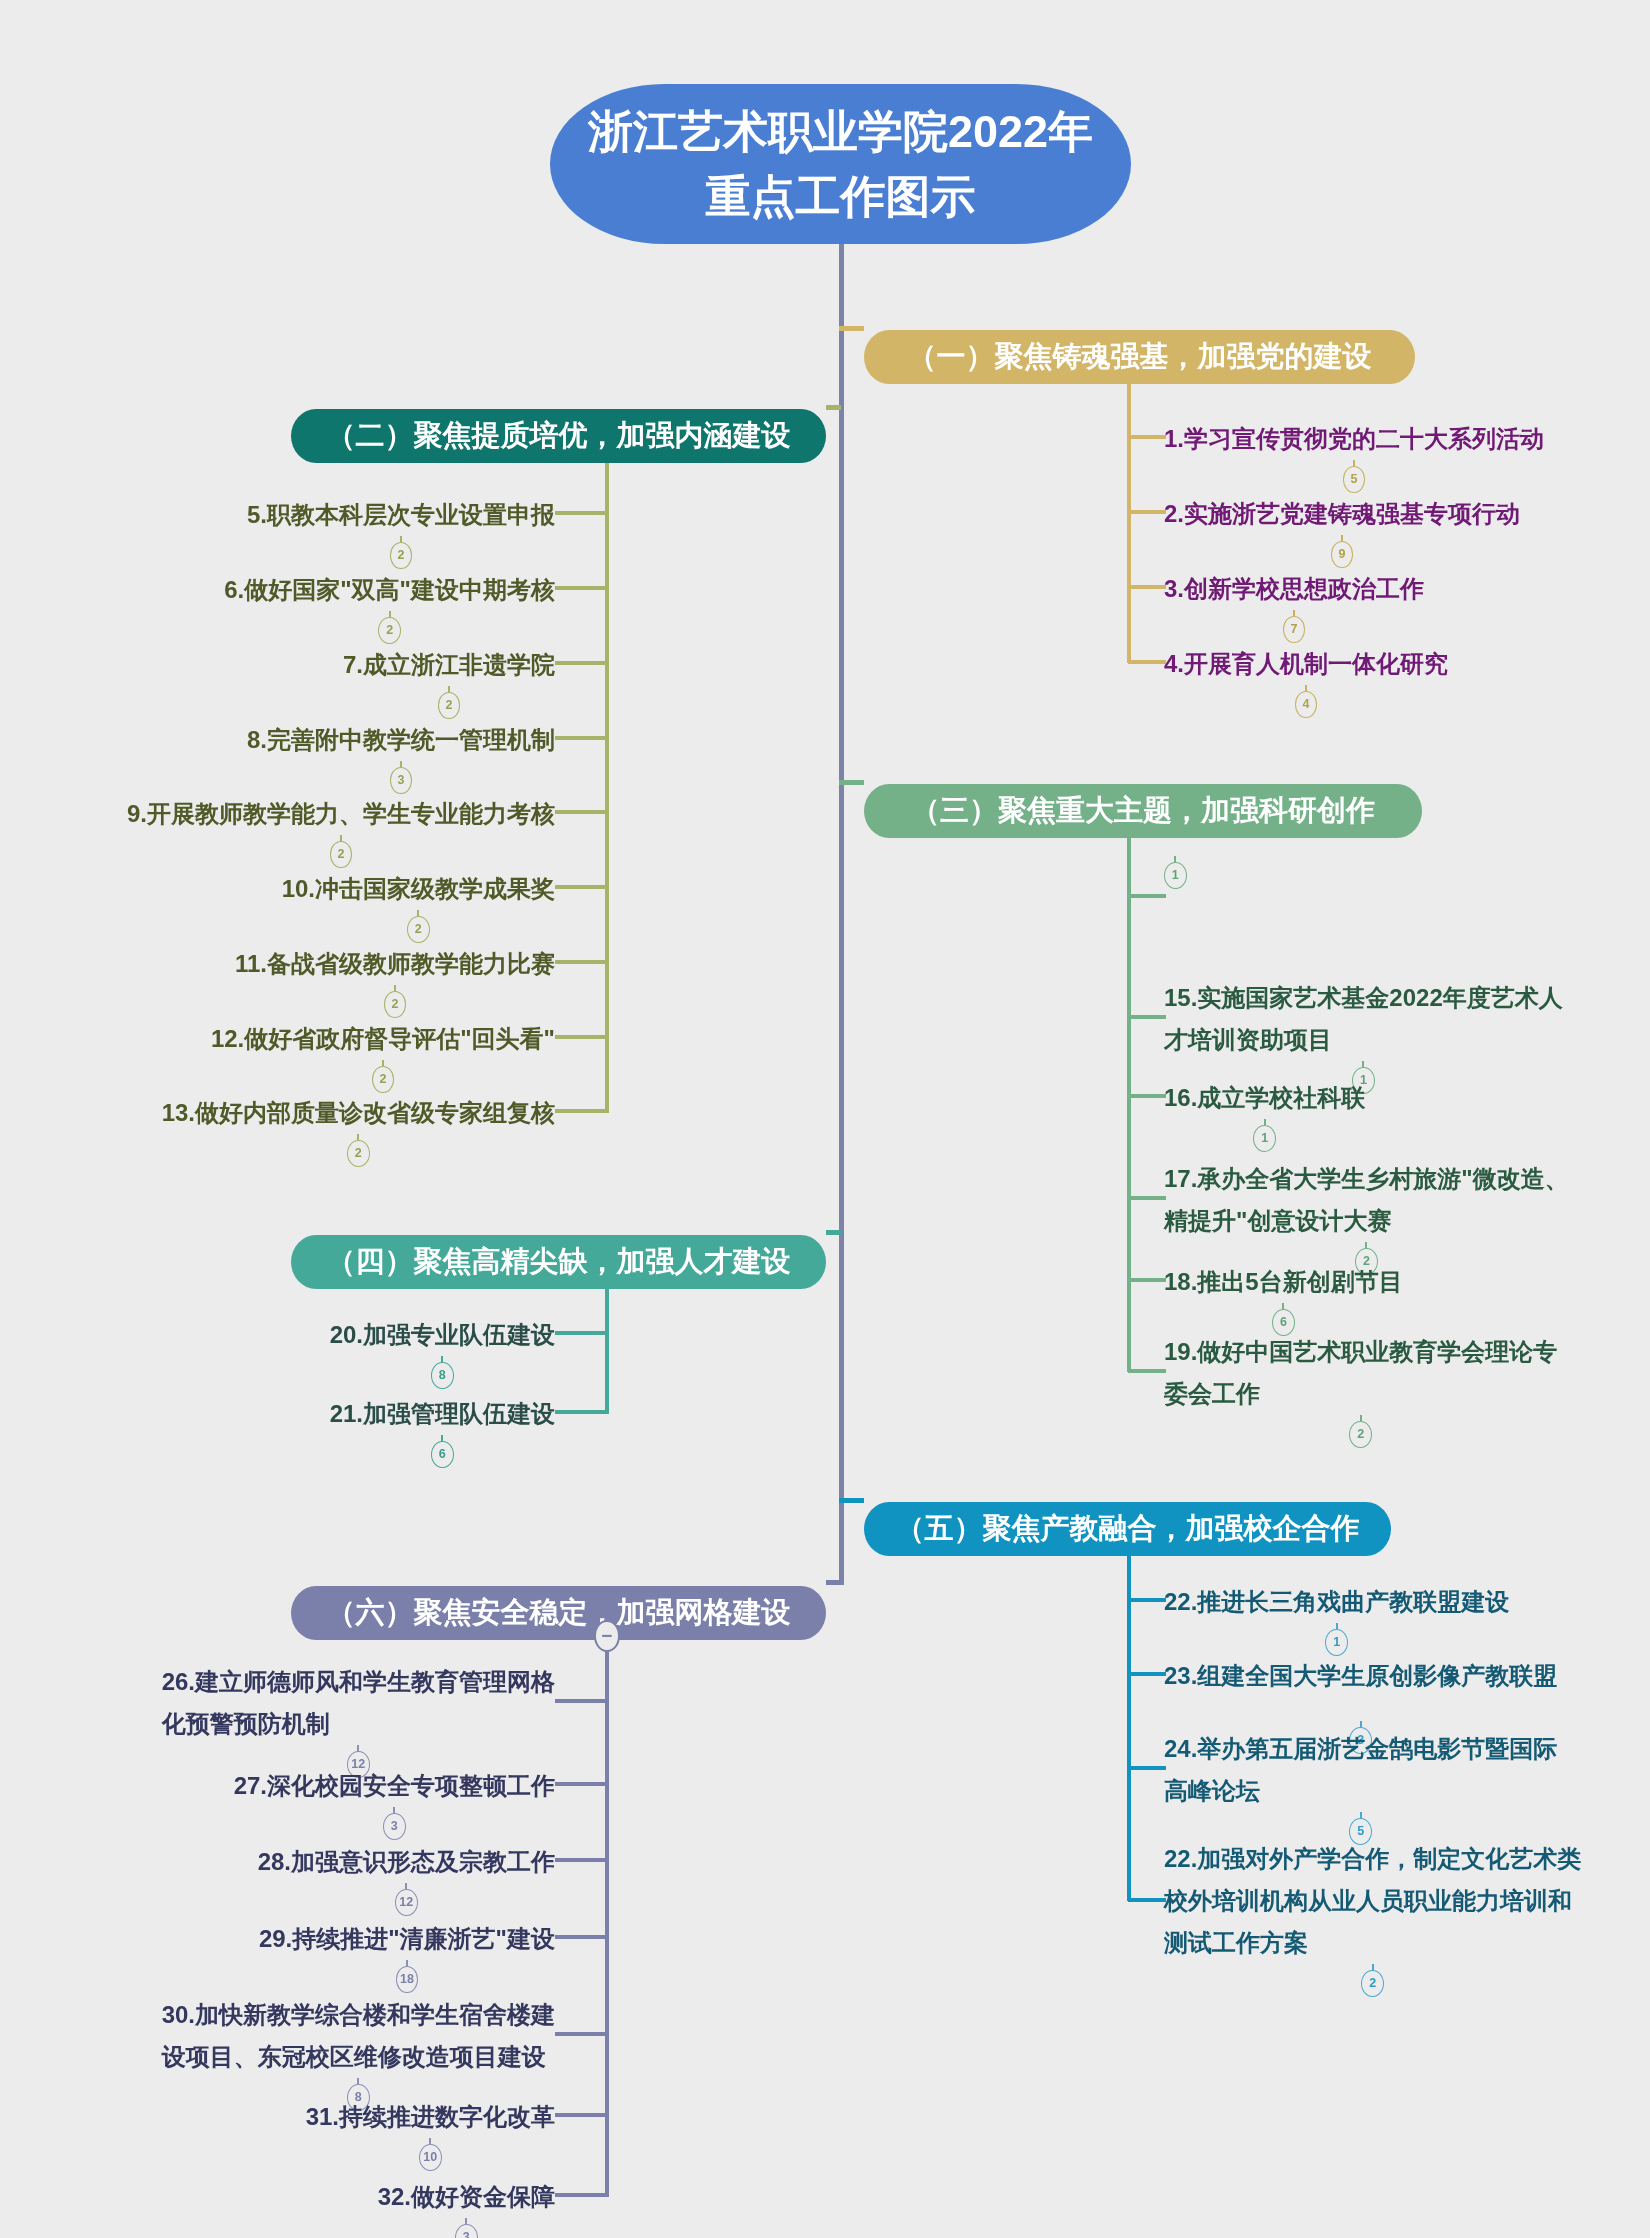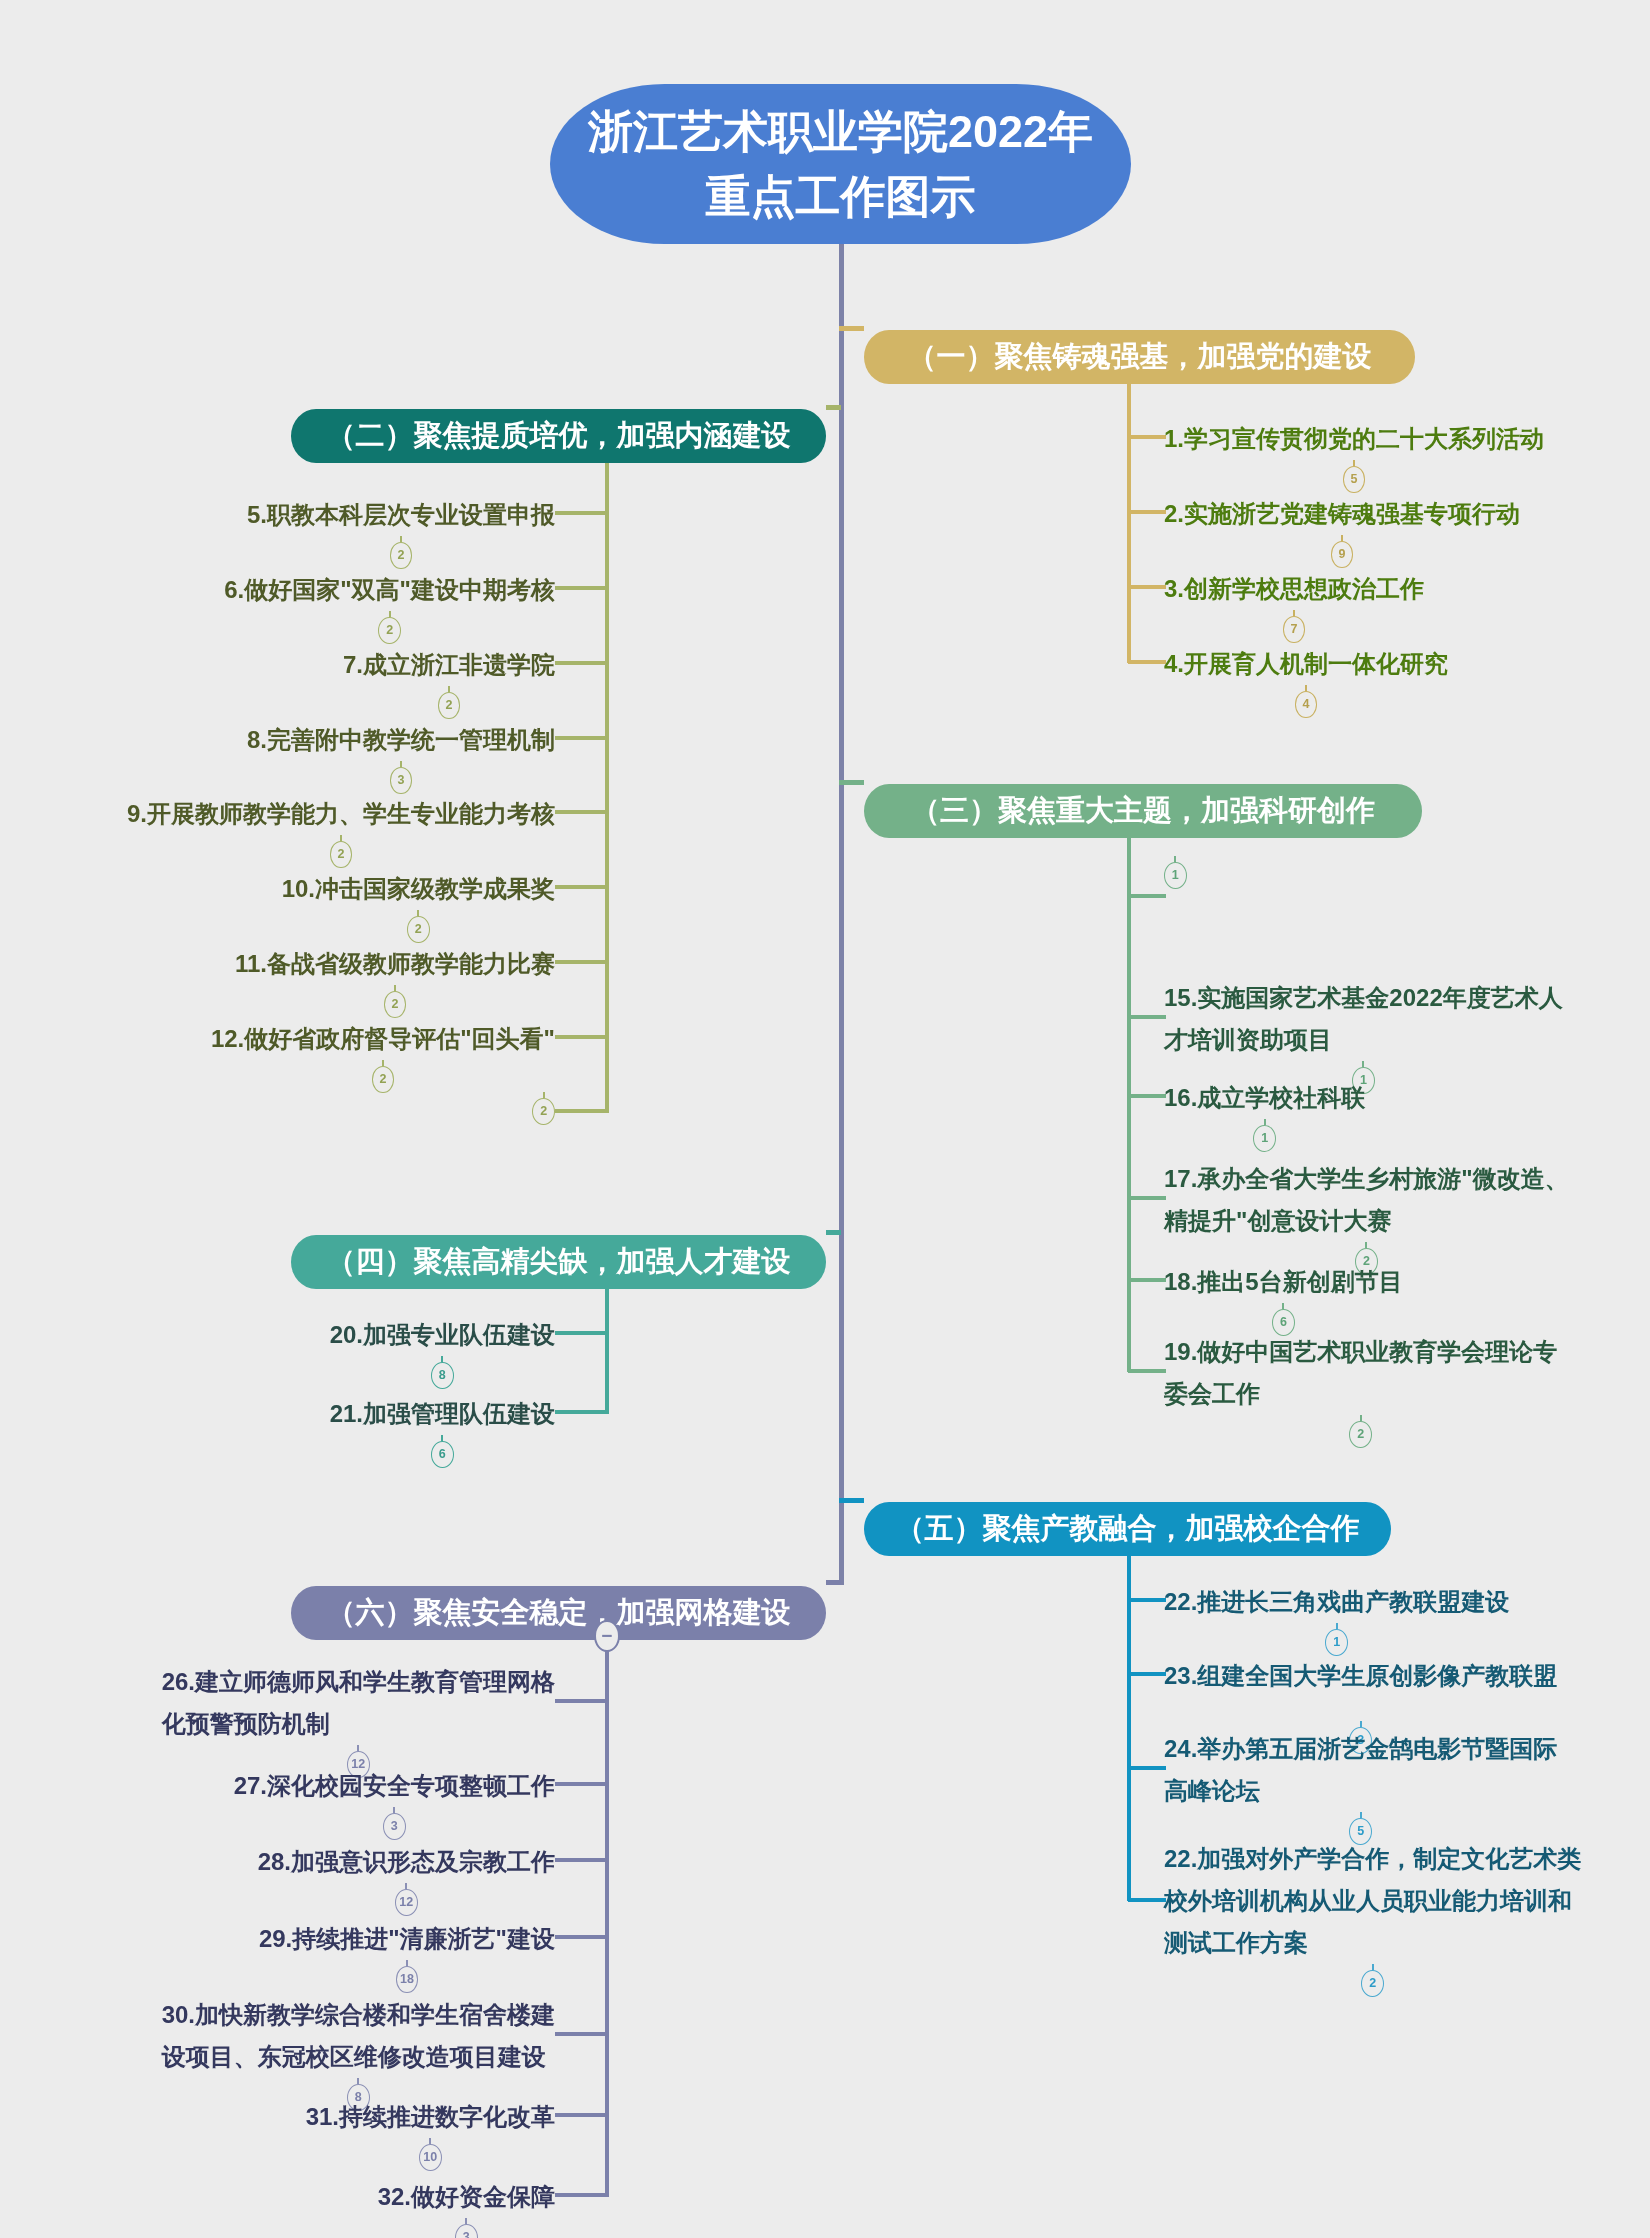--- a/index.html
+++ b/index.html
@@ -24,21 +24,21 @@
   .bgc1{background:#d2b566;}
   .bgc2{background:#0f766e;}
   .bgc3{background:#74b189;}
   .bgc4{background:#45a99a;}
   .bgc5{background:#1193c2;}
   .bgc6{background:#7b80aa;}
 
   
   .item{position:absolute;display:flex;flex-direction:column;align-items:center;}
   .item-text{font-size:24px;line-height:42px;font-weight:700;white-space:pre-line;text-align:left;}
-  .tx1{color:#4d7c0f;}
+  .tx1{color:#701a75;}
   .tx2{color:#4f5a28;}
   .tx3{color:#2a5a40;}
   .tx4{color:#2a4d48;}
   .tx5{color:#155a74;}
   .tx6{color:#34385e;}
 
   .badge-wrap{display:flex;flex-direction:column;align-items:center;}
   .tick{width:2.2px;height:5.8px;}
   .badge{width:20.6px;height:25px;border:1.8px solid;border-radius:50%;background:#ececec;
          display:flex;align-items:center;justify-content:center;font-size:12.5px;font-weight:700;}
@@ -203,20 +203,21 @@
       </div>
   </div>
   <div class="item" style="right:1096px;top:1018px;">
     <div class="item-text tx2">12.做好省政府督导评估"回头看"</div>
     <div class="badge-wrap">
         <div class="tick tk2"></div>
         <div class="badge bd2">2</div>
       </div>
   </div>
   <div class="item" style="right:1096px;top:1092px;">
+    <div class="item-text tx2">13.做好内部质量诊改省级专家组复核</div>
     <div class="badge-wrap">
         <div class="tick tk2"></div>
         <div class="badge bd2">2</div>
       </div>
   </div>
 
   <div class="item" style="left:1164px;top:856px;">
     <div class="badge-wrap">
         <div class="tick tk3"></div>
         <div class="badge bd3">1</div>

